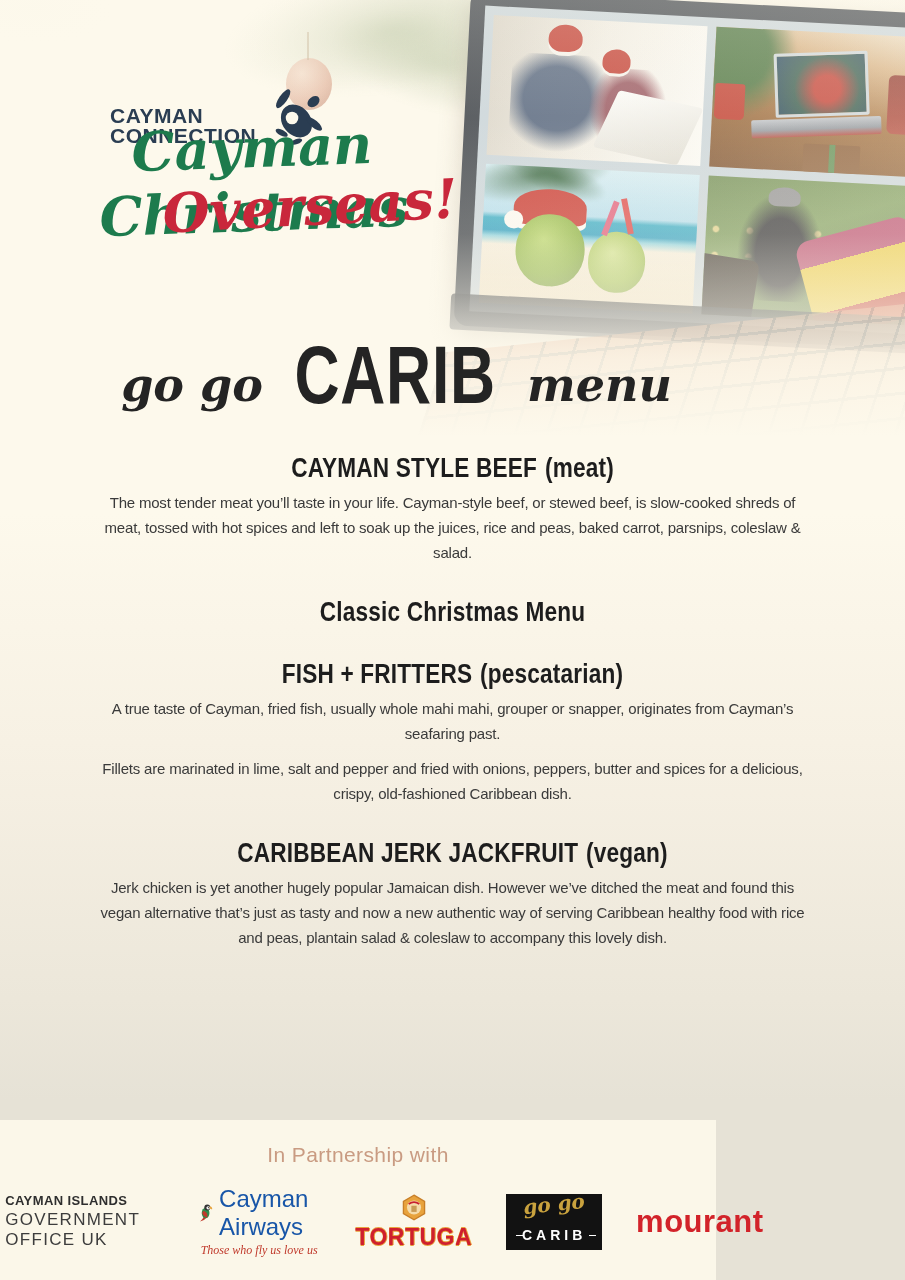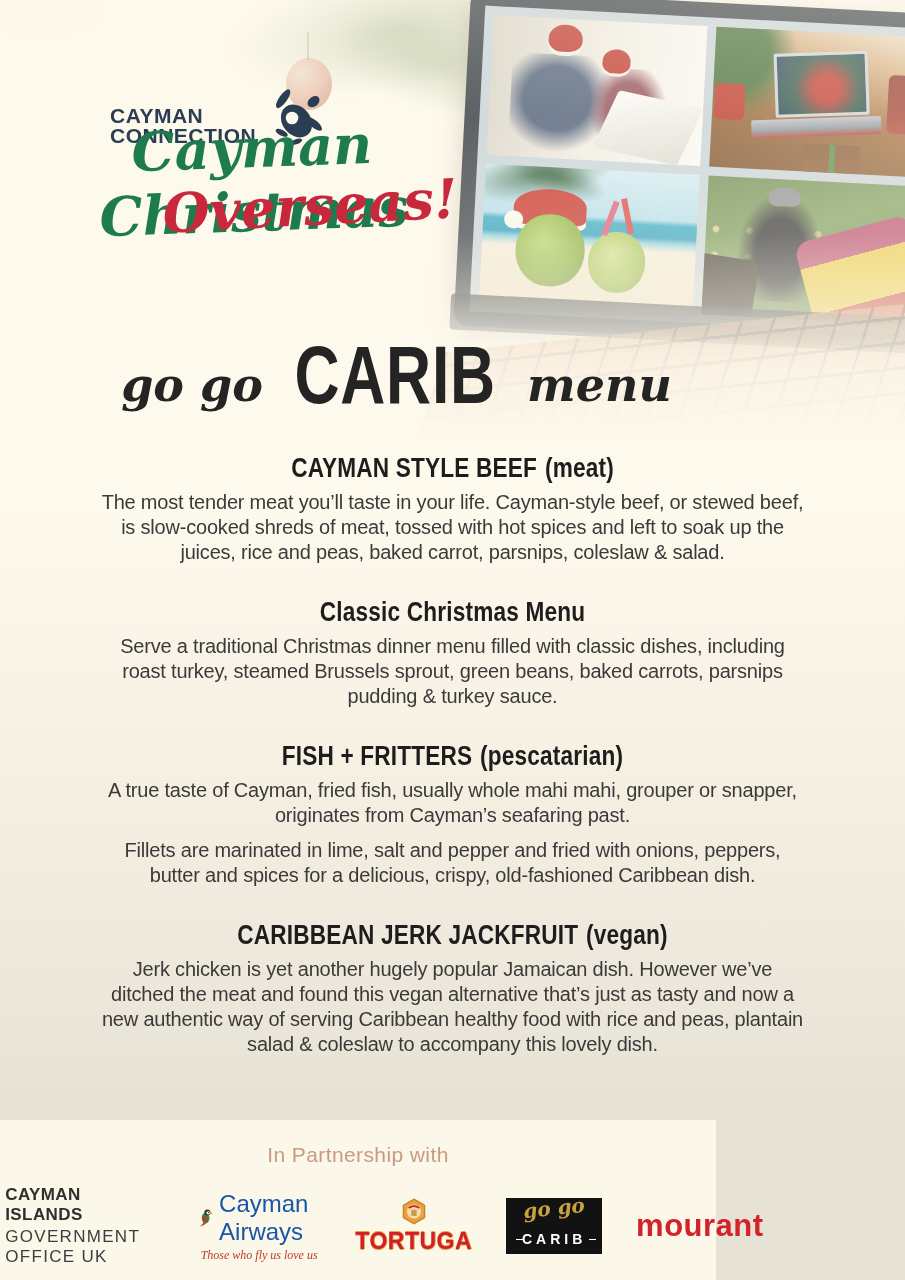--- a/index.html
+++ b/index.html
@@ -111,30 +111,30 @@
   .mt-script { font-size:46px; color:#242424; }
   .mt-main { display:inline-block; font-weight:bold; font-size:80px; letter-spacing:1px;
     transform:scale(.78,1.02); transform-origin:50% 78%; margin:0 -6px; vertical-align:-2px; }
 
   
   .menu { position:absolute; top:452px; left:0; width:905px; text-align:center; color:#3a3a3a; z-index:4; }
   .menu-section { margin-bottom:31px; }
   .menu-section h2 { font-size:26px; color:#1d1d1d; letter-spacing:.2px; margin-bottom:7px;
     transform:scale(.87,1.06); transform-origin:center; }
   .menu-section .qual:not(:empty) { margin-left:9px; }
-  .menu-section p { font-size:20px; line-height:25px; max-width:705px; margin:0 auto; letter-spacing:-.2px; }
+  .menu-section p { font-size:15px; line-height:25px; max-width:705px; margin:0 auto; letter-spacing:-.2px; }
   .menu-section p + p { margin-top:10px; }
 
   
   .footer { position:absolute; left:0; top:1100px; width:716px; height:180px; background:#fbf7e9; z-index:6;margin-top:20px; }
   .partner-label { text-align:center; color:#c99b82; font-size:21px; margin-top:23px; letter-spacing:.4px; }
   .partners { display:flex; align-items:center; justify-content:center; gap:34px; margin-top:18px; padding:0 30px; }
   .partner { display:flex; align-items:center; }
   .gov-text { margin-left:10px; text-align:left; }
-  .gov-line1 { font-size:17px; font-weight:bold; color:#2e2e2e; letter-spacing:.4px; }
+  .gov-line1 { font-size:13px; font-weight:bold; color:#2e2e2e; letter-spacing:.4px; }
   .gov-line2 { font-size:17px; color:#3d3d3d; letter-spacing:1.3px; margin-top:2px; }
   .airways { flex-direction:column; }
   .airways-row { display:flex; align-items:center; }
   .airways-name { font-family:Liberation Sans, sans-serif; font-size:24px; color:#1856a8; margin-left:5px; }
   .airways-tag { font-style:italic; font-size:12px; color:#c0392b; margin-top:2px; font-family:"Liberation Serif", serif; }
   .tortuga { flex-direction:column; }
   .tortuga-name { font-weight:bold; font-size:23px; color:#cf1f2e; letter-spacing:.5px; margin-top:2px;
     text-shadow:0 1px 0 #e8a33d, 0 -1px 0 #e8a33d, 1px 0 0 #e8a33d; transform:scale(1,1.08); }
   .carib-box { position:relative; width:96px; height:56px; background:#121212; }
   .cb-script { position:absolute; top:-2px; left:0; right:0; text-align:center; font-size:20px; color:#c9a23e; transform:rotate(-6deg); }
@@ -221,21 +221,20 @@
 
   <h1 class="menu-title"><span class="script mt-script">go go</span> <span class="mt-main">CARIB</span> <span class="script mt-script">menu</span></h1>
 
   <main class="menu">
     <section class="menu-section">
       <h2><span>CAYMAN STYLE BEEF</span><span class="qual">(meat)</span></h2>
       <p>The most tender meat you’ll taste in your life. Cayman-style beef, or stewed beef, is slow-cooked shreds of meat, tossed with hot spices and left to soak up the juices, rice and peas, baked carrot, parsnips, coleslaw &amp; salad.</p>
     </section>
     <section class="menu-section">
       <h2><span>Classic Christmas Menu</span><span class="qual"></span></h2>
-      <p>Serve a traditional Christmas dinner menu filled with classic dishes, including roast turkey, steamed Brussels sprout, green beans, baked carrots, parsnips pudding &amp; turkey sauce.</p>
     </section>
     <section class="menu-section">
       <h2><span>FISH + FRITTERS</span><span class="qual">(pescatarian)</span></h2>
       <p>A true taste of Cayman, fried fish, usually whole mahi mahi, grouper or snapper, originates from Cayman’s seafaring past.</p>
       <p>Fillets are marinated in lime, salt and pepper and fried with onions, peppers, butter and spices for a delicious, crispy, old-fashioned Caribbean dish.</p>
     </section>
     <section class="menu-section">
       <h2><span>CARIBBEAN JERK JACKFRUIT</span><span class="qual">(vegan)</span></h2>
       <p>Jerk chicken is yet another hugely popular Jamaican dish. However we’ve ditched the meat and found this vegan alternative that’s just as tasty and now a new authentic way of serving Caribbean healthy food with rice and peas, plantain salad &amp; coleslaw to accompany this lovely dish.</p>
     </section>

